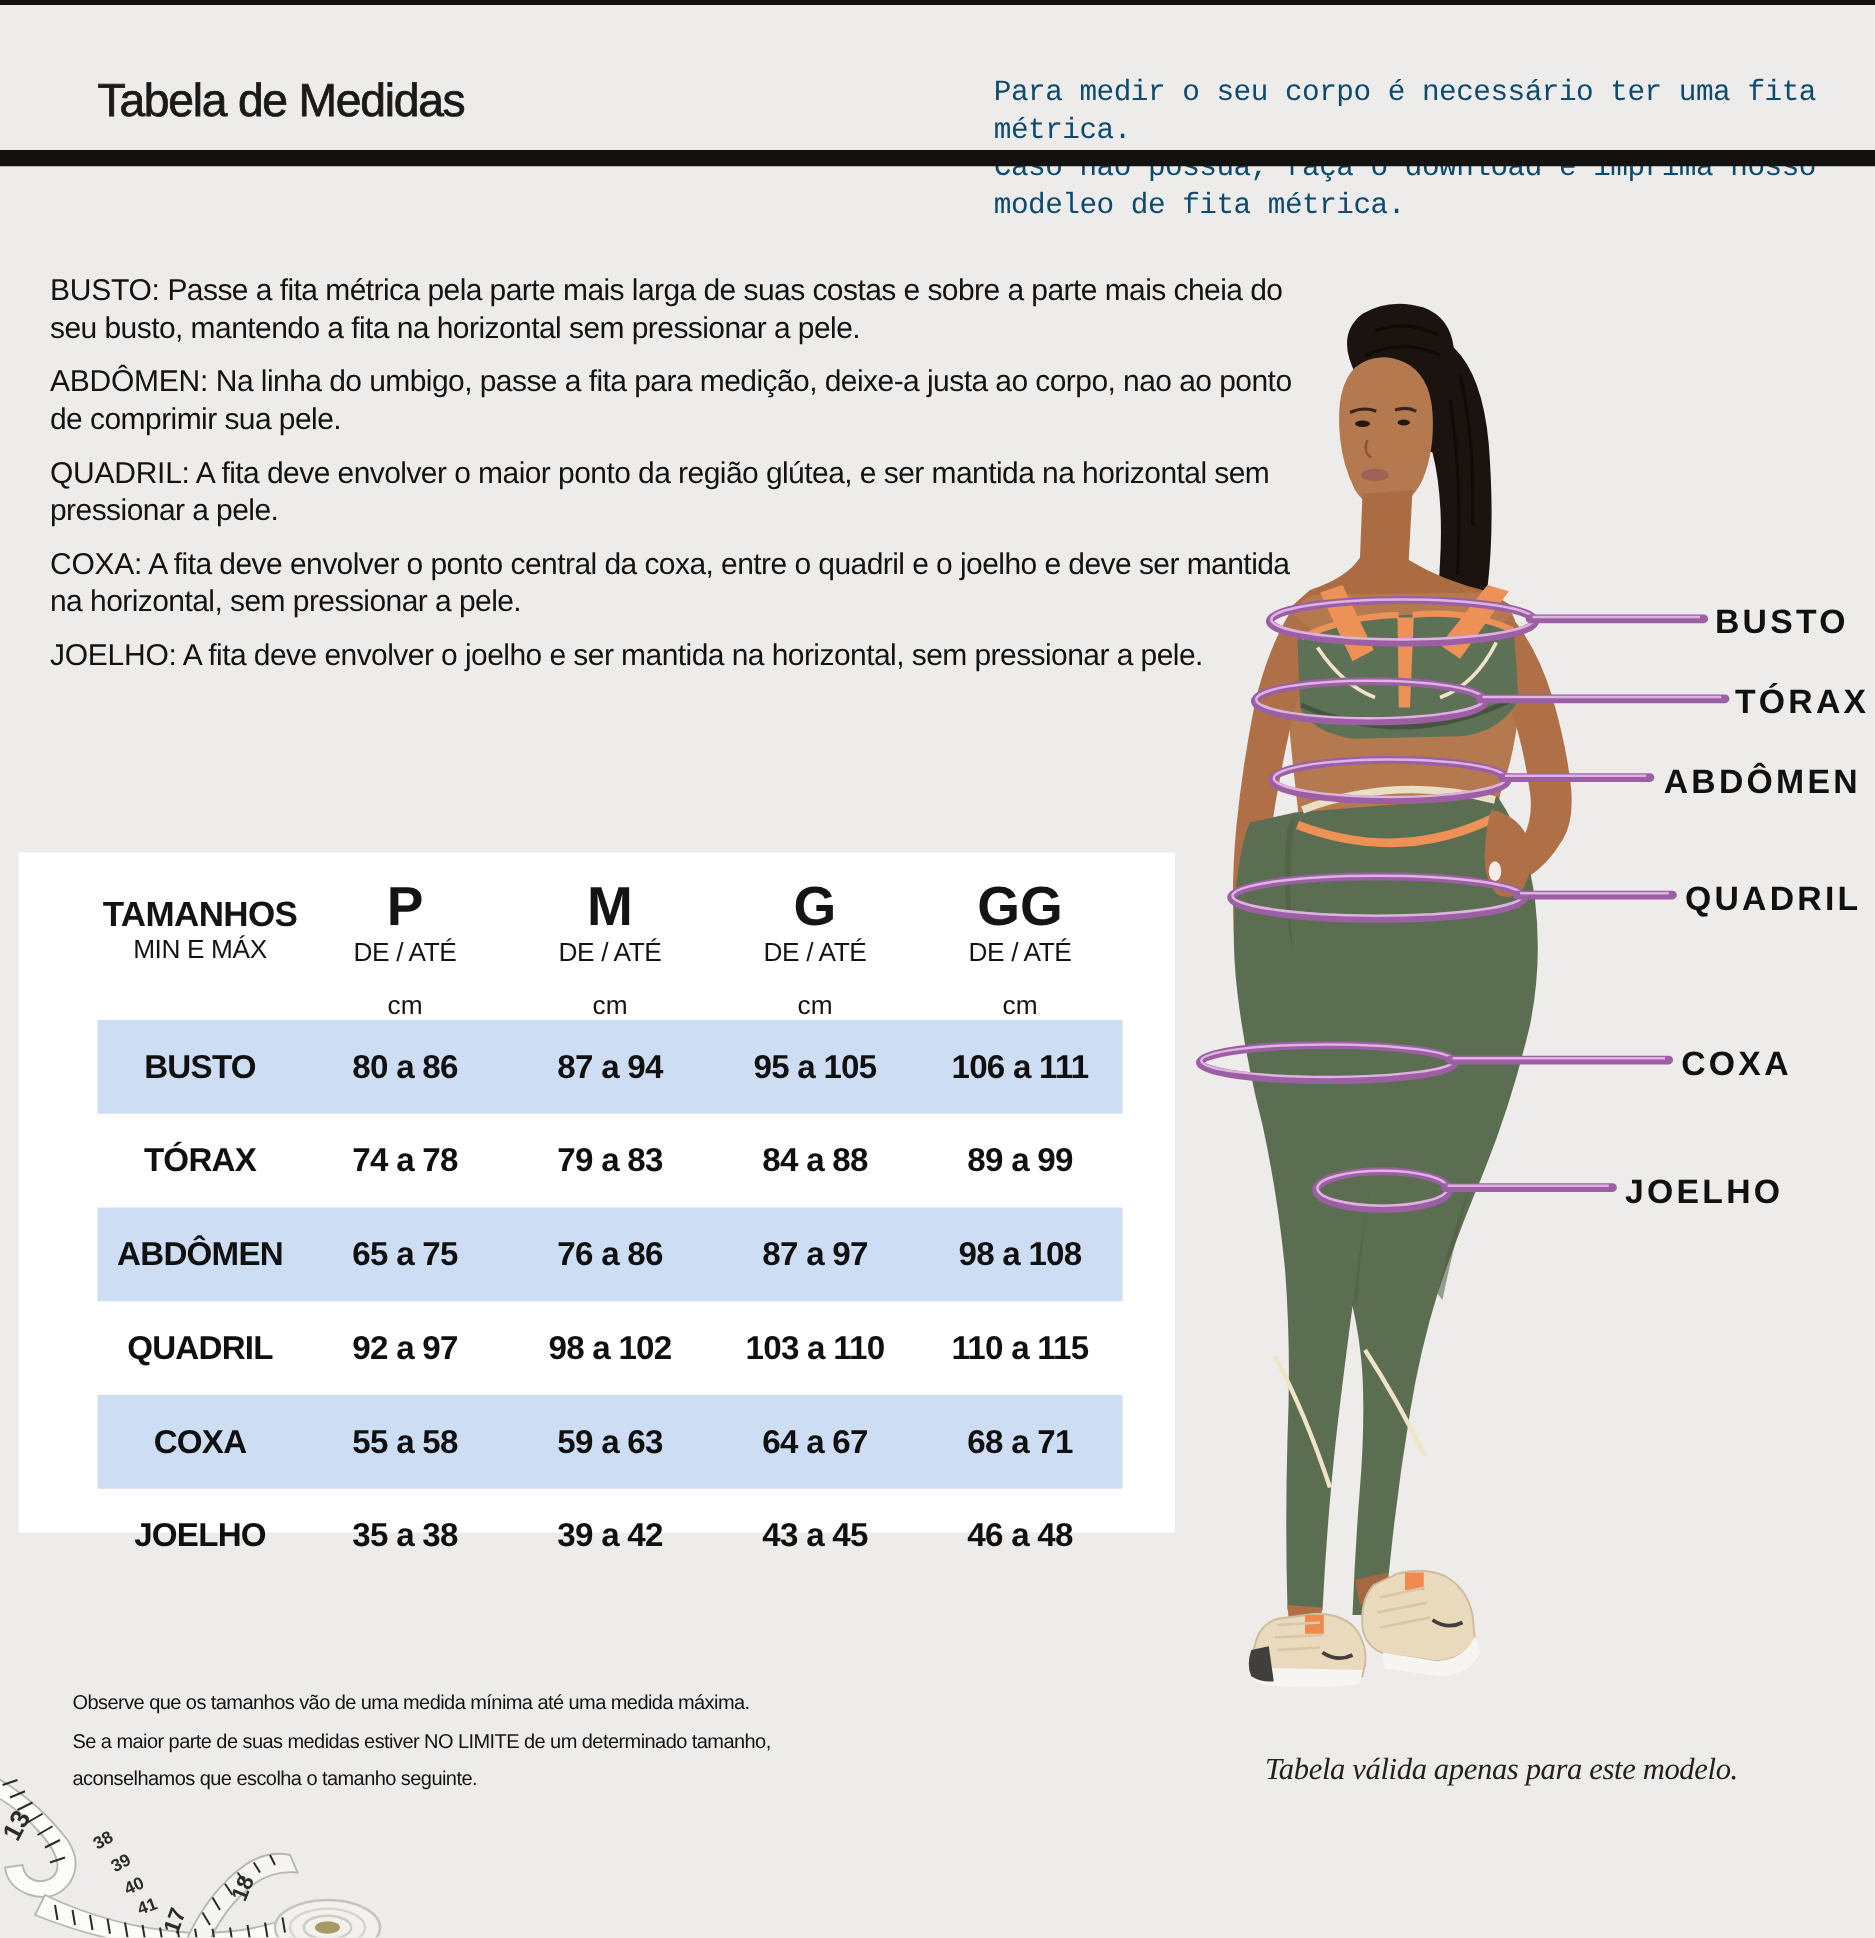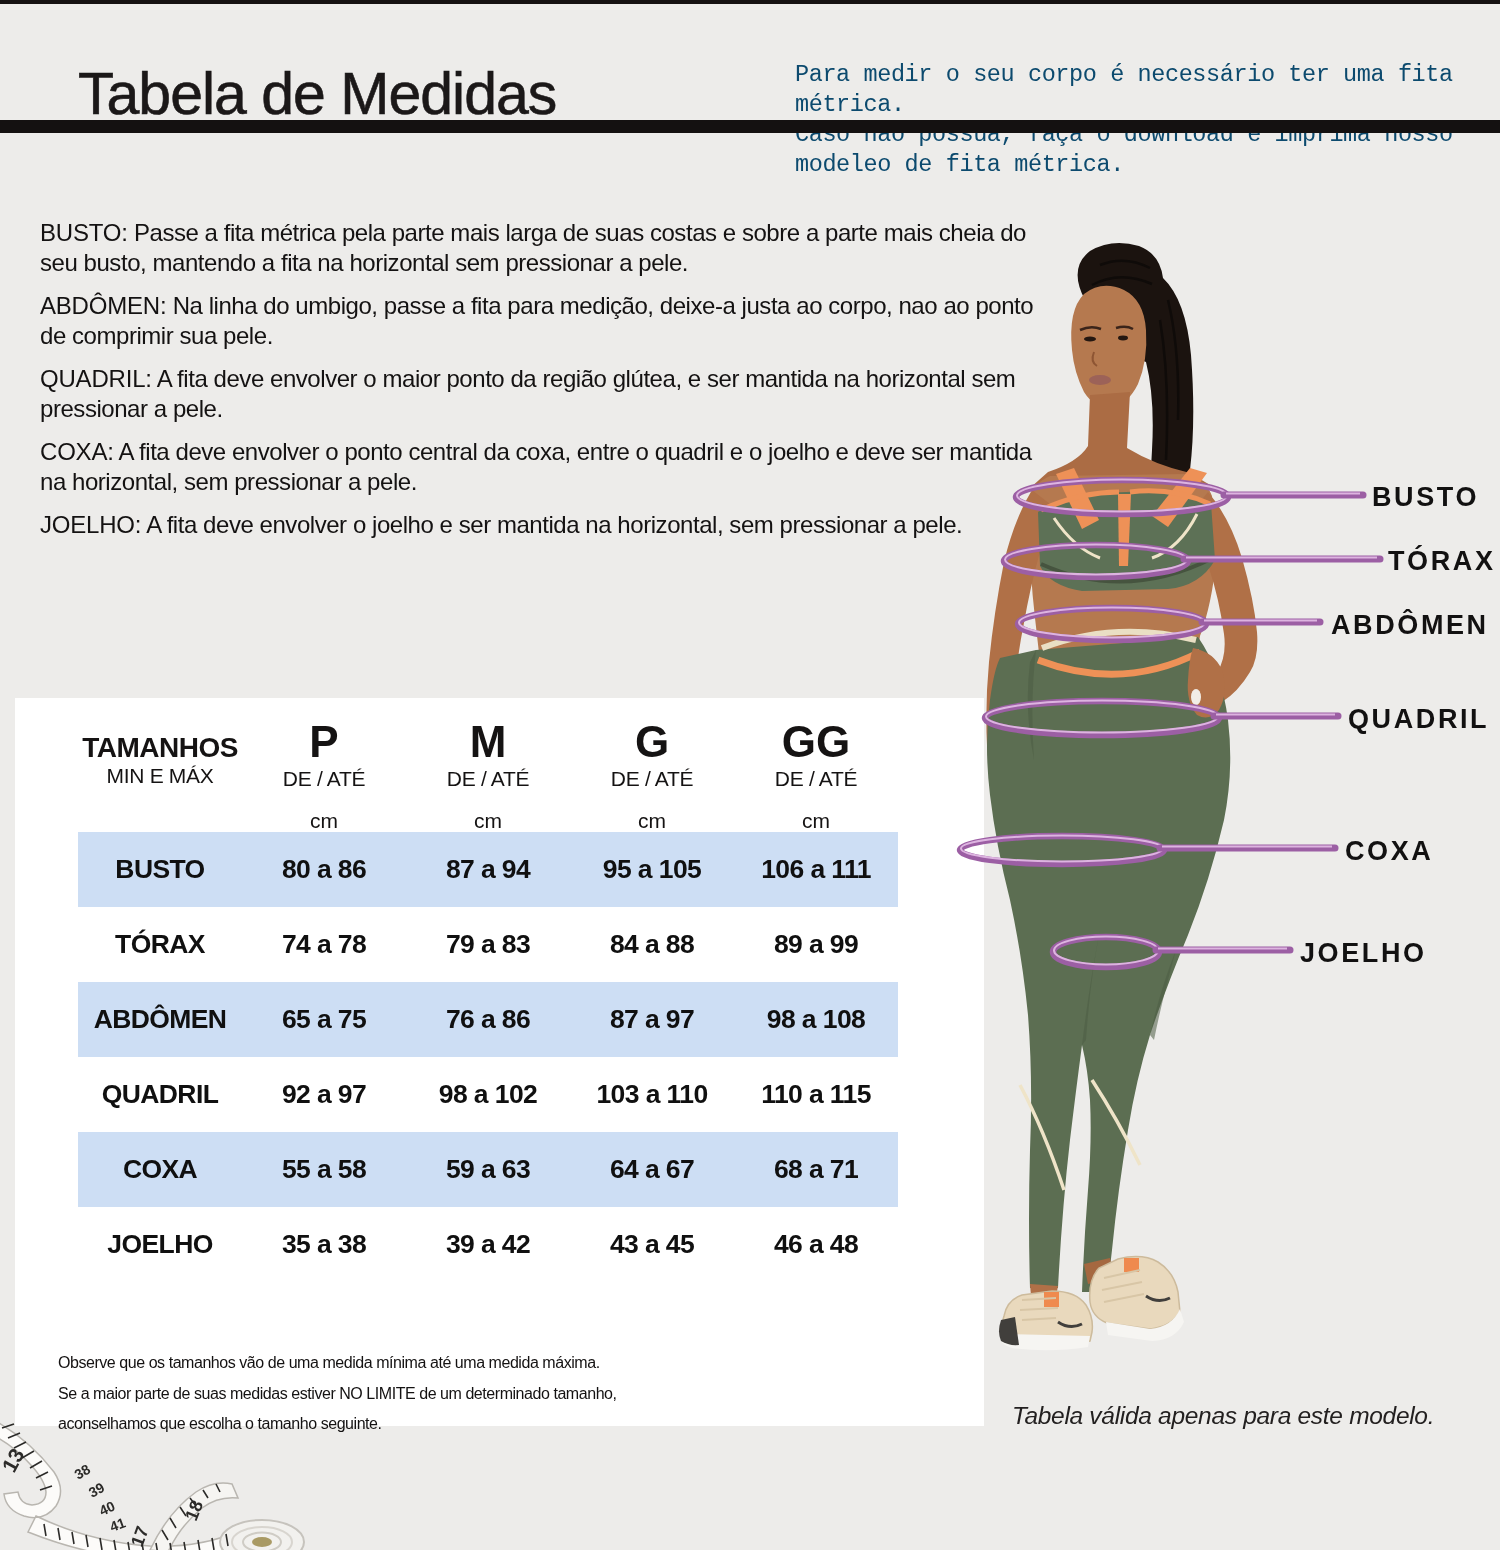--- a/index.html
+++ b/index.html
@@ -2,52 +2,52 @@
 <html><head>
 <meta charset="utf-8">
 <style>
   html,body{margin:0;padding:0;}
   body{width:1500px;height:1550px;position:relative;overflow:hidden;
        background:#edecea;font-family:"Liberation Sans",sans-serif;color:#151313;}
   .abs{position:absolute;}
 
   
   #top-hairline{left:0;top:0;width:1500px;height:4px;background:#151111;}
-  #page-title{left:78px;top:60px;font-size:59px;letter-spacing:-1px;color:#1b1818;
+  #page-title{left:78px;top:60px;font-size:37px;letter-spacing:-1px;color:#1b1818;
               -webkit-text-stroke:.6px #1b1818;}
   #header-note{left:795px;top:60px;font-size:23.5px;line-height:30px;letter-spacing:-.4px;color:#0c4a6e;font-family:Liberation Mono, monospace;}
   #title-bar{left:0;top:120px;width:1500px;height:13px;background:#141111;}
 
   
   #instructions{left:40px;top:218px;width:1000px;}
   .instr{margin:0 0 13px 0;font-size:24px;line-height:30px;letter-spacing:-.45px;color:#141212;}
   .instr .term{font-weight:normal;letter-spacing:-.2px;}
 
   
-  #table-panel{left:15px;top:698px;width:925px;height:728px;background:#ffffff;padding-left:44px;}
+  #table-panel{left:15px;top:682px;width:925px;height:544px;background:#ffffff;}
   .tgrid{position:absolute;left:63px;width:820px;display:flex;}
   .tcol{width:164px;text-align:center;}
   #thead{top:22px;}
   .h-title{font-size:28px;font-weight:bold;letter-spacing:-.5px;padding-top:12px;}
   .h-sub{font-size:21px;letter-spacing:-.3px;}
   .h-size{font-size:44px;font-weight:bold;line-height:44px;}
   .h-range{font-size:21px;letter-spacing:-.3px;margin-top:3px;}
   .h-unit{font-size:21px;margin-top:18px;}
   #tbody{top:134px;left:63px;width:820px;position:absolute;}
   .trow{display:flex;height:75px;align-items:center;}
   .trow.blue{background:#cddef4;}
   .cell{width:164px;text-align:center;font-size:26.5px;font-weight:bold;letter-spacing:-.6px;color:#101010;}
 
   
   .fig-label{position:absolute;font-size:27px;font-weight:bold;letter-spacing:2.6px;color:#121111;}
 
   
   #footer-note{left:58px;top:1348px;font-size:16px;line-height:30.5px;letter-spacing:-.45px;color:#141212;}
   #model-note{left:1012px;top:1402px;font-size:24.5px;font-style:italic;letter-spacing:-.3px;color:#232020;
-              font-family:Liberation Sans, sans-serif;}
+              font-family:Liberation Serif, serif;}
 
   svg text{font-family:"Liberation Sans",sans-serif;}
 </style>
 </head>
 <body>
 
 <div class="abs" id="top-hairline"></div>
 <div class="abs" id="page-title">Tabela de Medidas</div>
 <div class="abs" id="header-note">
   <div>Para medir o seu corpo é necessário ter uma fita métrica.</div>

